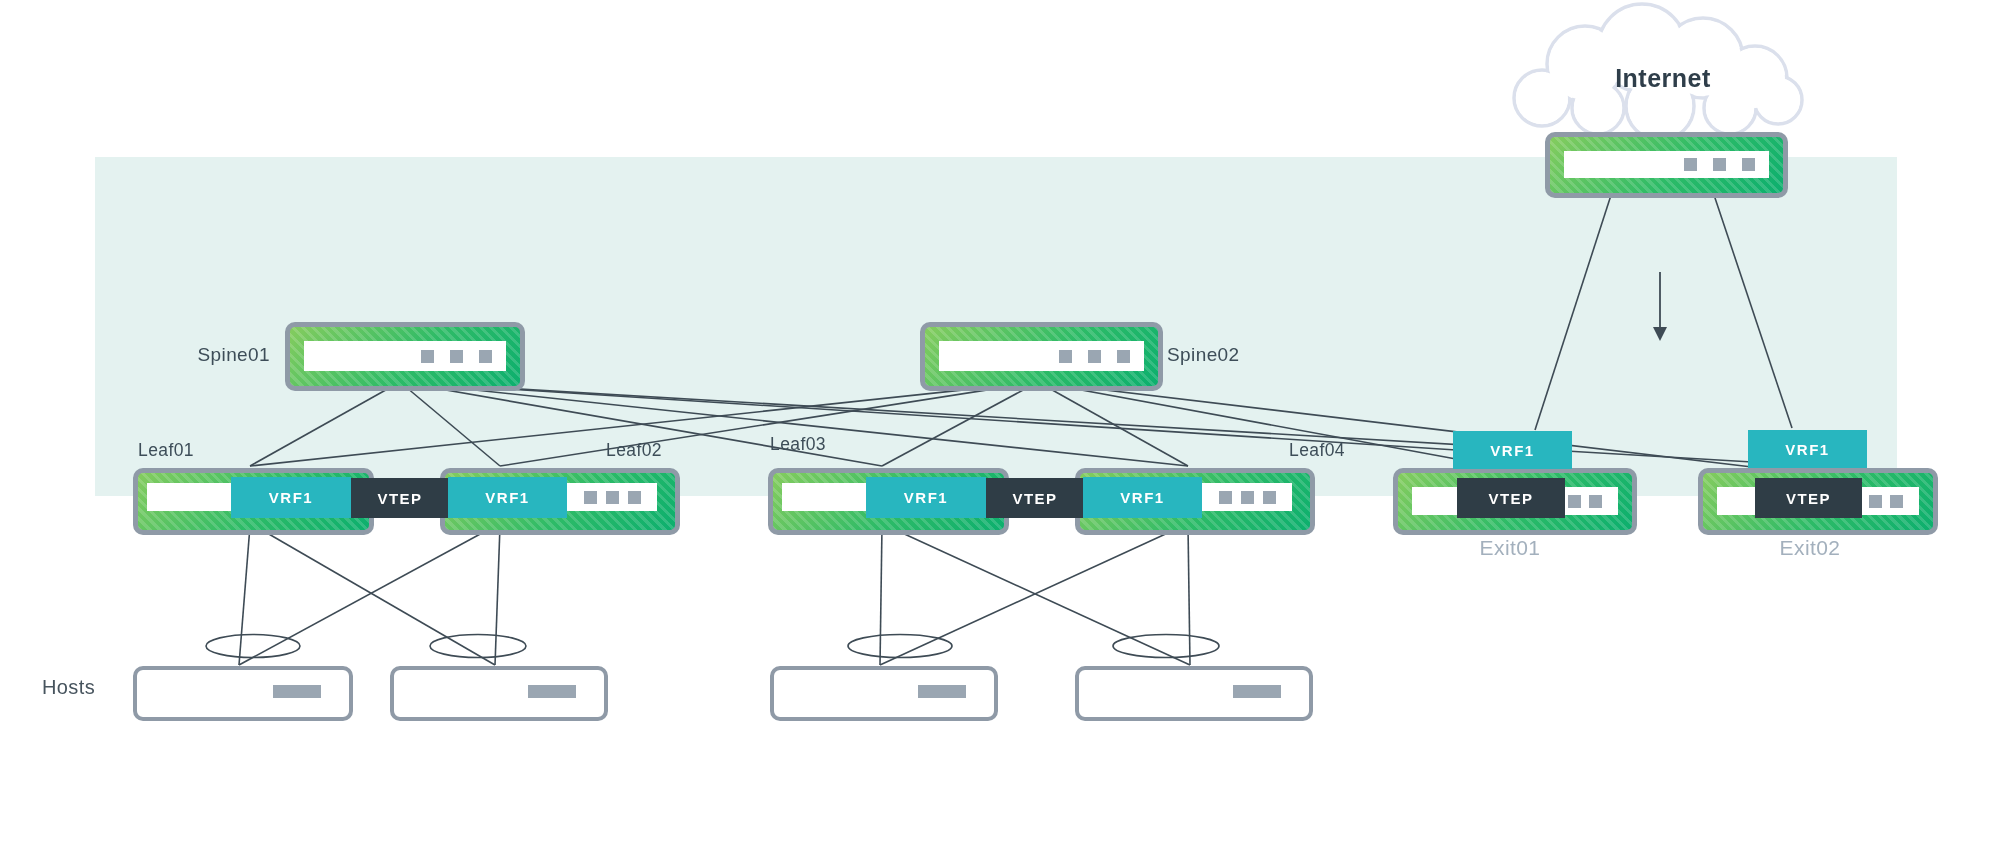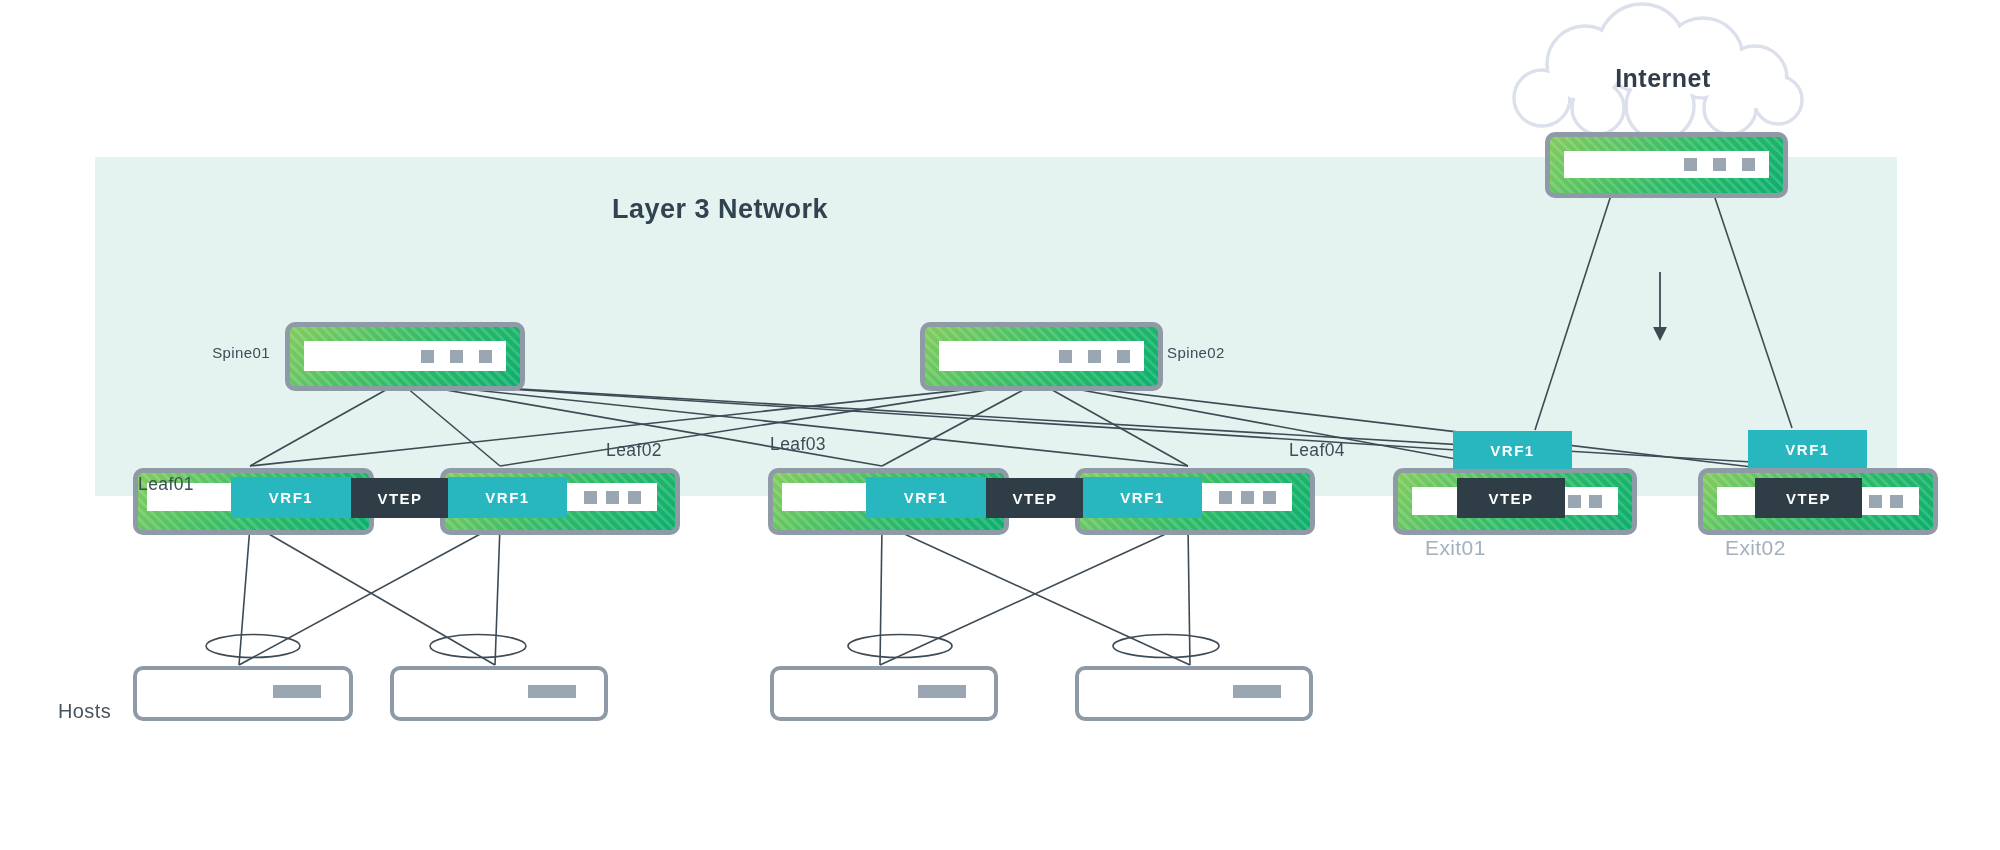--- a/index.html
+++ b/index.html
@@ -22,33 +22,32 @@
   .tag{position:absolute;z-index:3;display:flex;align-items:center;justify-content:center;
        color:#ffffff;font-weight:bold;font-size:15px;letter-spacing:1.5px;}
   .vrf{background:#28b6bf;}
   .vtep{background:#2f3d46;}
   
   .wstrip{position:absolute;z-index:2;background:#ffffff;display:flex;align-items:center;}
   
   .host{position:absolute;z-index:2;border:4px solid #8f9aa7;border-radius:10px;background:#ffffff;}
   .host .bar{position:absolute;top:15px;right:28px;width:48px;height:13px;background:#9aa6b2;}
   
-  .nlabel{position:absolute;z-index:4;font-size:15px;color:#3d4d58;letter-spacing:.4px;white-space:nowrap;}
+  .nlabel{position:absolute;z-index:4;font-size:19px;color:#3d4d58;letter-spacing:.4px;white-space:nowrap;}
   .leaflabel{font-size:17.5px;}
-  .exitlabel{width:170px;text-align:left;color:#a3b0bd;font-size:21px;}
+  .exitlabel{width:170px;text-align:center;color:#a3b0bd;font-size:21px;}
   .cloudlabel{width:200px;text-align:center;font-size:25px;font-weight:bold;color:#2f3e4a;letter-spacing:.5px;}
   .hostslabel{font-size:20px;color:#47545e;}
 </style>
 </head>
 <body>
 
 <div class="stage">
 
   <div class="band"></div>
-  <div class="band-title">Layer 3 Network</div>
 
   <svg class="lines-svg" width="2000" height="850" viewBox="0 0 2000 850">
     <g stroke="#3e4b55" stroke-width="1.6" fill="none">
       <line x1="400" y1="382" x2="250" y2="466"></line>
       <line x1="400" y1="382" x2="500" y2="466"></line>
       <line x1="400" y1="382" x2="882" y2="466"></line>
       <line x1="400" y1="382" x2="1188" y2="466"></line>
       <line x1="400" y1="382" x2="1456" y2="450"></line>
       <line x1="400" y1="382" x2="1752" y2="462"></line>
       <line x1="1038" y1="382" x2="250" y2="466"></line>
@@ -129,21 +128,21 @@
 
   <div class="switch" style="left:920px;top:322px;width:233px;height:59px;">
     <div class="strip dots-right">
       <span class="dot"></span>
       <span class="dot"></span>
       <span class="dot"></span>
     </div>
   </div>
   <div class="nlabel" style="left:1167px;top:344px;">Spine02</div>
 
-  <div class="nlabel leaflabel" style="left:138px;top:440px;margin-top:34px;">Leaf01</div>
+  <div class="nlabel leaflabel" style="left:138px;top:440px;">Leaf01</div>
   <div class="nlabel leaflabel" style="left:606px;top:440px;">Leaf02</div>
   <div class="nlabel leaflabel" style="left:770px;top:434px;">Leaf03</div>
   <div class="nlabel leaflabel" style="left:1289px;top:440px;">Leaf04</div>
 
   <div class="switch" style="left:133px;top:468px;width:231px;height:57px;"></div>
   <div class="switch" style="left:440px;top:468px;width:230px;height:57px;"></div>
   <div class="wstrip" style="left:147px;top:483px;width:84px;height:28px;"></div>
   <div class="wstrip dots-center" style="left:567px;top:483px;width:90px;height:28px;justify-content:center;gap:9px;">
       <span class="dot"></span>
       <span class="dot"></span>
@@ -178,21 +177,21 @@
   <div class="tag vrf" style="left:1748px;top:430px;width:119px;height:38px;">VRF1</div>
   <div class="switch" style="left:1698px;top:468px;width:230px;height:57px;">
     <div class="strip dots-right" style="gap:8px;padding-right:16px;">
       <span class="dot"></span>
       <span class="dot"></span>
     </div>
   </div>
   <div class="tag vtep" style="left:1755px;top:478px;width:107px;height:40px;">VTEP</div>
   <div class="nlabel exitlabel" style="left:1725px;top:536px;">Exit02</div>
 
-  <div class="nlabel hostslabel" style="left:42px;top:700px;margin-left:16px;">Hosts</div>
+  <div class="nlabel hostslabel" style="left:42px;top:676px;">Hosts</div>
   <div class="host" style="left:133px;top:666px;width:212px;height:47px;">
     <span class="bar"></span>
   </div>
   <div class="host" style="left:390px;top:666px;width:210px;height:47px;">
     <span class="bar"></span>
   </div>
   <div class="host" style="left:770px;top:666px;width:220px;height:47px;">
     <span class="bar"></span>
   </div>
   <div class="host" style="left:1075px;top:666px;width:230px;height:47px;">

